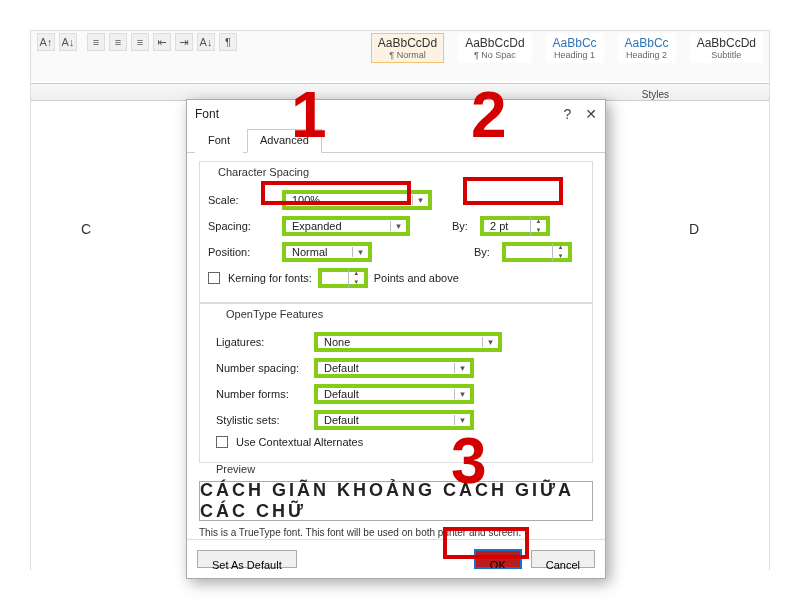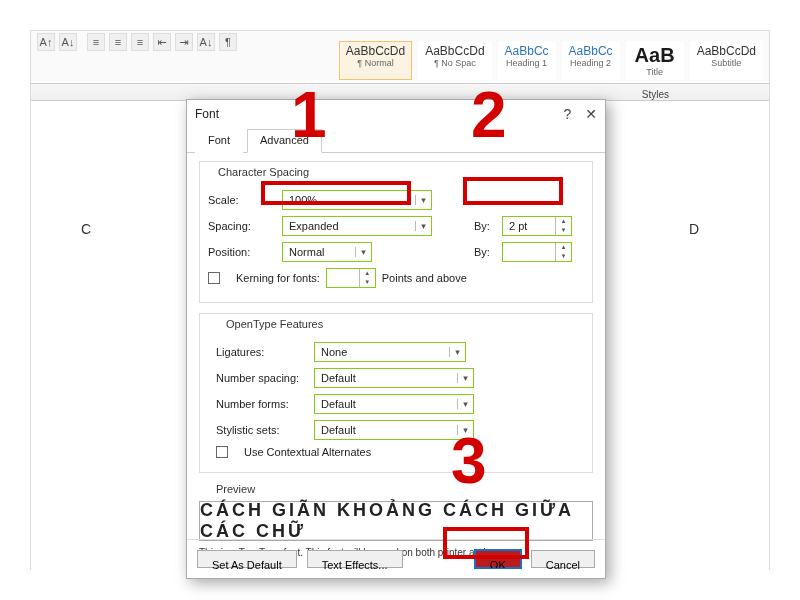--- a/index.html
+++ b/index.html
@@ -2,21 +2,21 @@
 <html><head>
 <meta charset="utf-8">
 <style>
   * { box-sizing: border-box; font-family: "Segoe UI", Tahoma, sans-serif; }
   body { margin:0; background:#fff; width:800px; height:600px; overflow:hidden; position:relative;}
   .outer { position:absolute; left:30px; top:30px; width:740px; height:540px; background:#fff; border:1px solid #ddd;}
   
   .ribbon { height:50px; background:#fafafa; display:flex; align-items:flex-start; padding:2px 6px; font-size:10px; color:#555; }
   .rgroup { display:flex; align-items:center; gap:4px; margin-right:10px; }
   .ricon { width:18px; height:18px; background:#f0f0f0; border:1px solid #ddd; display:flex; align-items:center; justify-content:center; font-size:11px;}
-  .styles { display:flex; gap:6px; margin-left:auto;margin-top:8px; }
+  .styles { display:flex; gap:14px; margin-left:auto; }
   .style-item { border:1px solid transparent; padding:2px 6px; text-align:center; background:#fff; min-width:58px;}
   .style-item.sel { border:1px solid #f0c36d; background:#fdf3e3;}
   .style-prev { font-size:12px; color:#333; }
   .style-name { font-size:9px; color:#666; }
   .bluep { color:#2e74b5; }
   .bigb { font-size:20px; font-weight:bold; color:#1a1a1a;}
   .styles-label { position:absolute; right:100px; top:58px; font-size:10px; color:#444;}
   
   .ruler { height:18px; background:linear-gradient(#f7f7f7,#efefef); border-top:1px solid #ccc; border-bottom:1px solid #ccc; margin-top:2px;}
   
@@ -25,31 +25,31 @@
   .doc-text-d { position:absolute; right:70px; top:120px; font-size:14px; color:#333; }
   
   .dialog { position:absolute; left:155px; top:68px; width:420px; height:480px; background:#fff; border:1px solid #aaa; box-shadow:4px 4px 14px rgba(0,0,0,.35); font-size:11px; color:#222;}
   .titlebar { height:28px; display:flex; align-items:center; padding:0 8px; }
   .titlebar .title { font-size:12px; }
   .titlebar .tbtn { margin-left:auto; display:flex; gap:14px; font-size:14px; color:#444;}
   .tabs { display:flex; border-bottom:1px solid #ccc; padding:0 8px; gap:4px;}
   .tab { padding:4px 12px 6px; font-size:11px; border:1px solid transparent; border-bottom:none; position:relative; top:1px; background:#fff;}
   .tab.active { border-color:#ccc; border-bottom:1px solid #fff; }
   .body { padding:8px 12px; }
-  .groupbox { border:1px solid #ddd; margin-bottom:10px;}
+  .groupbox { border:1px solid #ddd; margin-bottom:0;}
   .grouplabel { font-size:11px; color:#333; margin:-7px 0 6px 6px; background:#fff; display:inline-block; padding:0 4px;}
   .row { display:flex; align-items:center; margin:6px 0; gap:6px;}
   .lbl { width:68px; font-size:11px;}
   .lbl2 { width:22px; font-size:11px;}
-  .combo { display:flex; align-items:center; border:1px solid #84cc16; background:#fff; height:20px;}
+  .combo { display:flex; align-items:center; border:4px solid #84cc16; background:#fff; height:20px;}
   .combo .val { flex:1; padding:0 6px; font-size:11px;}
   .chev { width:16px; display:flex; align-items:center; justify-content:center; border-left:1px solid #bbb; font-size:9px; color:#555;}
   .spin { width:16px; display:flex; flex-direction:column; border-left:1px solid #bbb;}
   .spin div { height:9px; font-size:7px; line-height:7px; text-align:center; color:#555;}
-  .chk { display:flex; align-items:center; gap:16px; font-size:11px;}
+  .chk { display:flex; align-items:center; gap:8px; font-size:11px;}
   .chkbox { width:12px; height:12px; border:1px solid #666; background:#fff;}
   .preview-box { border:1px solid #aaa; height:40px; display:flex; align-items:center; justify-content:flex-start; font-family:"Times New Roman", serif; font-size:18px; letter-spacing:3px; font-weight:bold; color:#222;}
   .hint { font-size:10px; color:#333; margin-top:6px;}
   .btnbar { display:flex; gap:10px; padding:10px; justify-content:flex-start; border-top:1px solid #ddd; position:absolute; bottom:0; left:0; right:0;}
   .btn { height:16px; padding:8px 14px; font-size:11px; background:#f0f0f0; border:1px solid #aaa;}
   .btn.ok { border:1px solid #1a6fc9; outline:1px solid #1a6fc9; background:#b91c1c;}
   .btnbar .spacer { flex:1;}
   
   .ann { position:absolute; color:#d40000; font-weight:900; font-family:Arial, sans-serif; pointer-events:none; }
   .num { font-size:64px; line-height:1;}
@@ -84,24 +84,20 @@
         </div>
         <div class="style-item">
           <div class="style-prev bluep">AaBbCc</div>
           <div class="style-name">Heading 1</div>
         </div>
         <div class="style-item">
           <div class="style-prev bluep">AaBbCc</div>
           <div class="style-name">Heading 2</div>
         </div>
         <div class="style-item">
-          <div class="style-prev bigb">AaB</div>
-          <div class="style-name">Title</div>
-        </div>
-        <div class="style-item">
           <div class="style-prev ">AaBbCcDd</div>
           <div class="style-name">Subtitle</div>
         </div>
       </div>
   </div>
   <span class="styles-label">Styles</span>
   <div class="ruler"></div>
   <div class="doc">
     <span class="doc-text-c">C</span>
     <span class="doc-text-d">D</span>
@@ -125,21 +121,21 @@
         <div class="grouplabel">Character Spacing</div>
         <div class="row">
           <span class="lbl">Scale:</span>
           <div class="combo" style="width:150px">
             <span class="val">100%</span>
             <span class="chev">▾</span>
           </div>
         </div>
         <div class="row">
           <span class="lbl">Spacing:</span>
-          <div class="combo" style="width:150px" id="spacing-combo">
+          <div class="combo" style="width:128px" id="spacing-combo">
             <span class="val">Expanded</span>
             <span class="chev">▾</span>
           </div>
           <span style="width:30px"></span>
           <span class="lbl2">By:</span>
           <div class="combo" style="width:70px" id="by-combo">
             <span class="val">2 pt</span>
             <div class="spin">
                 <div>▴</div>
                 <div>▾</div>
@@ -175,21 +171,21 @@
               </div>
           </div>
           <span style="font-size:11px">Points and above</span>
         </div>
       </div>
 
       <div class="groupbox" style="padding:4px 16px 8px;">
         <div class="grouplabel">OpenType Features</div>
         <div class="row">
           <span class="lbl" style="width:92px">Ligatures:</span>
-          <div class="combo" style="width:152px">
+          <div class="combo" style="width:188px">
             <span class="val">None</span>
             <span class="chev">▾</span>
           </div>
         </div>
         <div class="row">
           <span class="lbl" style="width:92px">Number spacing:</span>
           <div class="combo" style="width:160px">
             <span class="val">Default</span>
             <span class="chev">▾</span>
           </div>
@@ -219,21 +215,20 @@
       <div style="padding:0 0 6px;">
         <div class="grouplabel" style="margin-left:13px">Preview</div>
         <div class="preview-box">
           <span>CÁCH GIÃN KHOẢNG CÁCH GIỮA CÁC CHỮ</span>
         </div>
         <div class="hint">This is a TrueType font. This font will be used on both printer and screen.</div>
       </div>
     </div>
     <div class="btnbar">
       <button class="btn">Set As Default</button>
-      <button class="btn">Text Effects...</button>
       <div class="spacer"></div>
       <button class="btn ok" id="ok-btn">OK</button>
       <button class="btn">Cancel</button>
     </div>
   </div>
 
   <div class="ann num" style="left:260px; top:52px;">1</div>
   <div class="ann num" style="left:440px; top:52px;">2</div>
   <div class="ann num" style="left:420px; top:398px;">3</div>
   <div class="ann box-ann" style="left:230px; top:150px; width:150px; height:24px;"></div>

